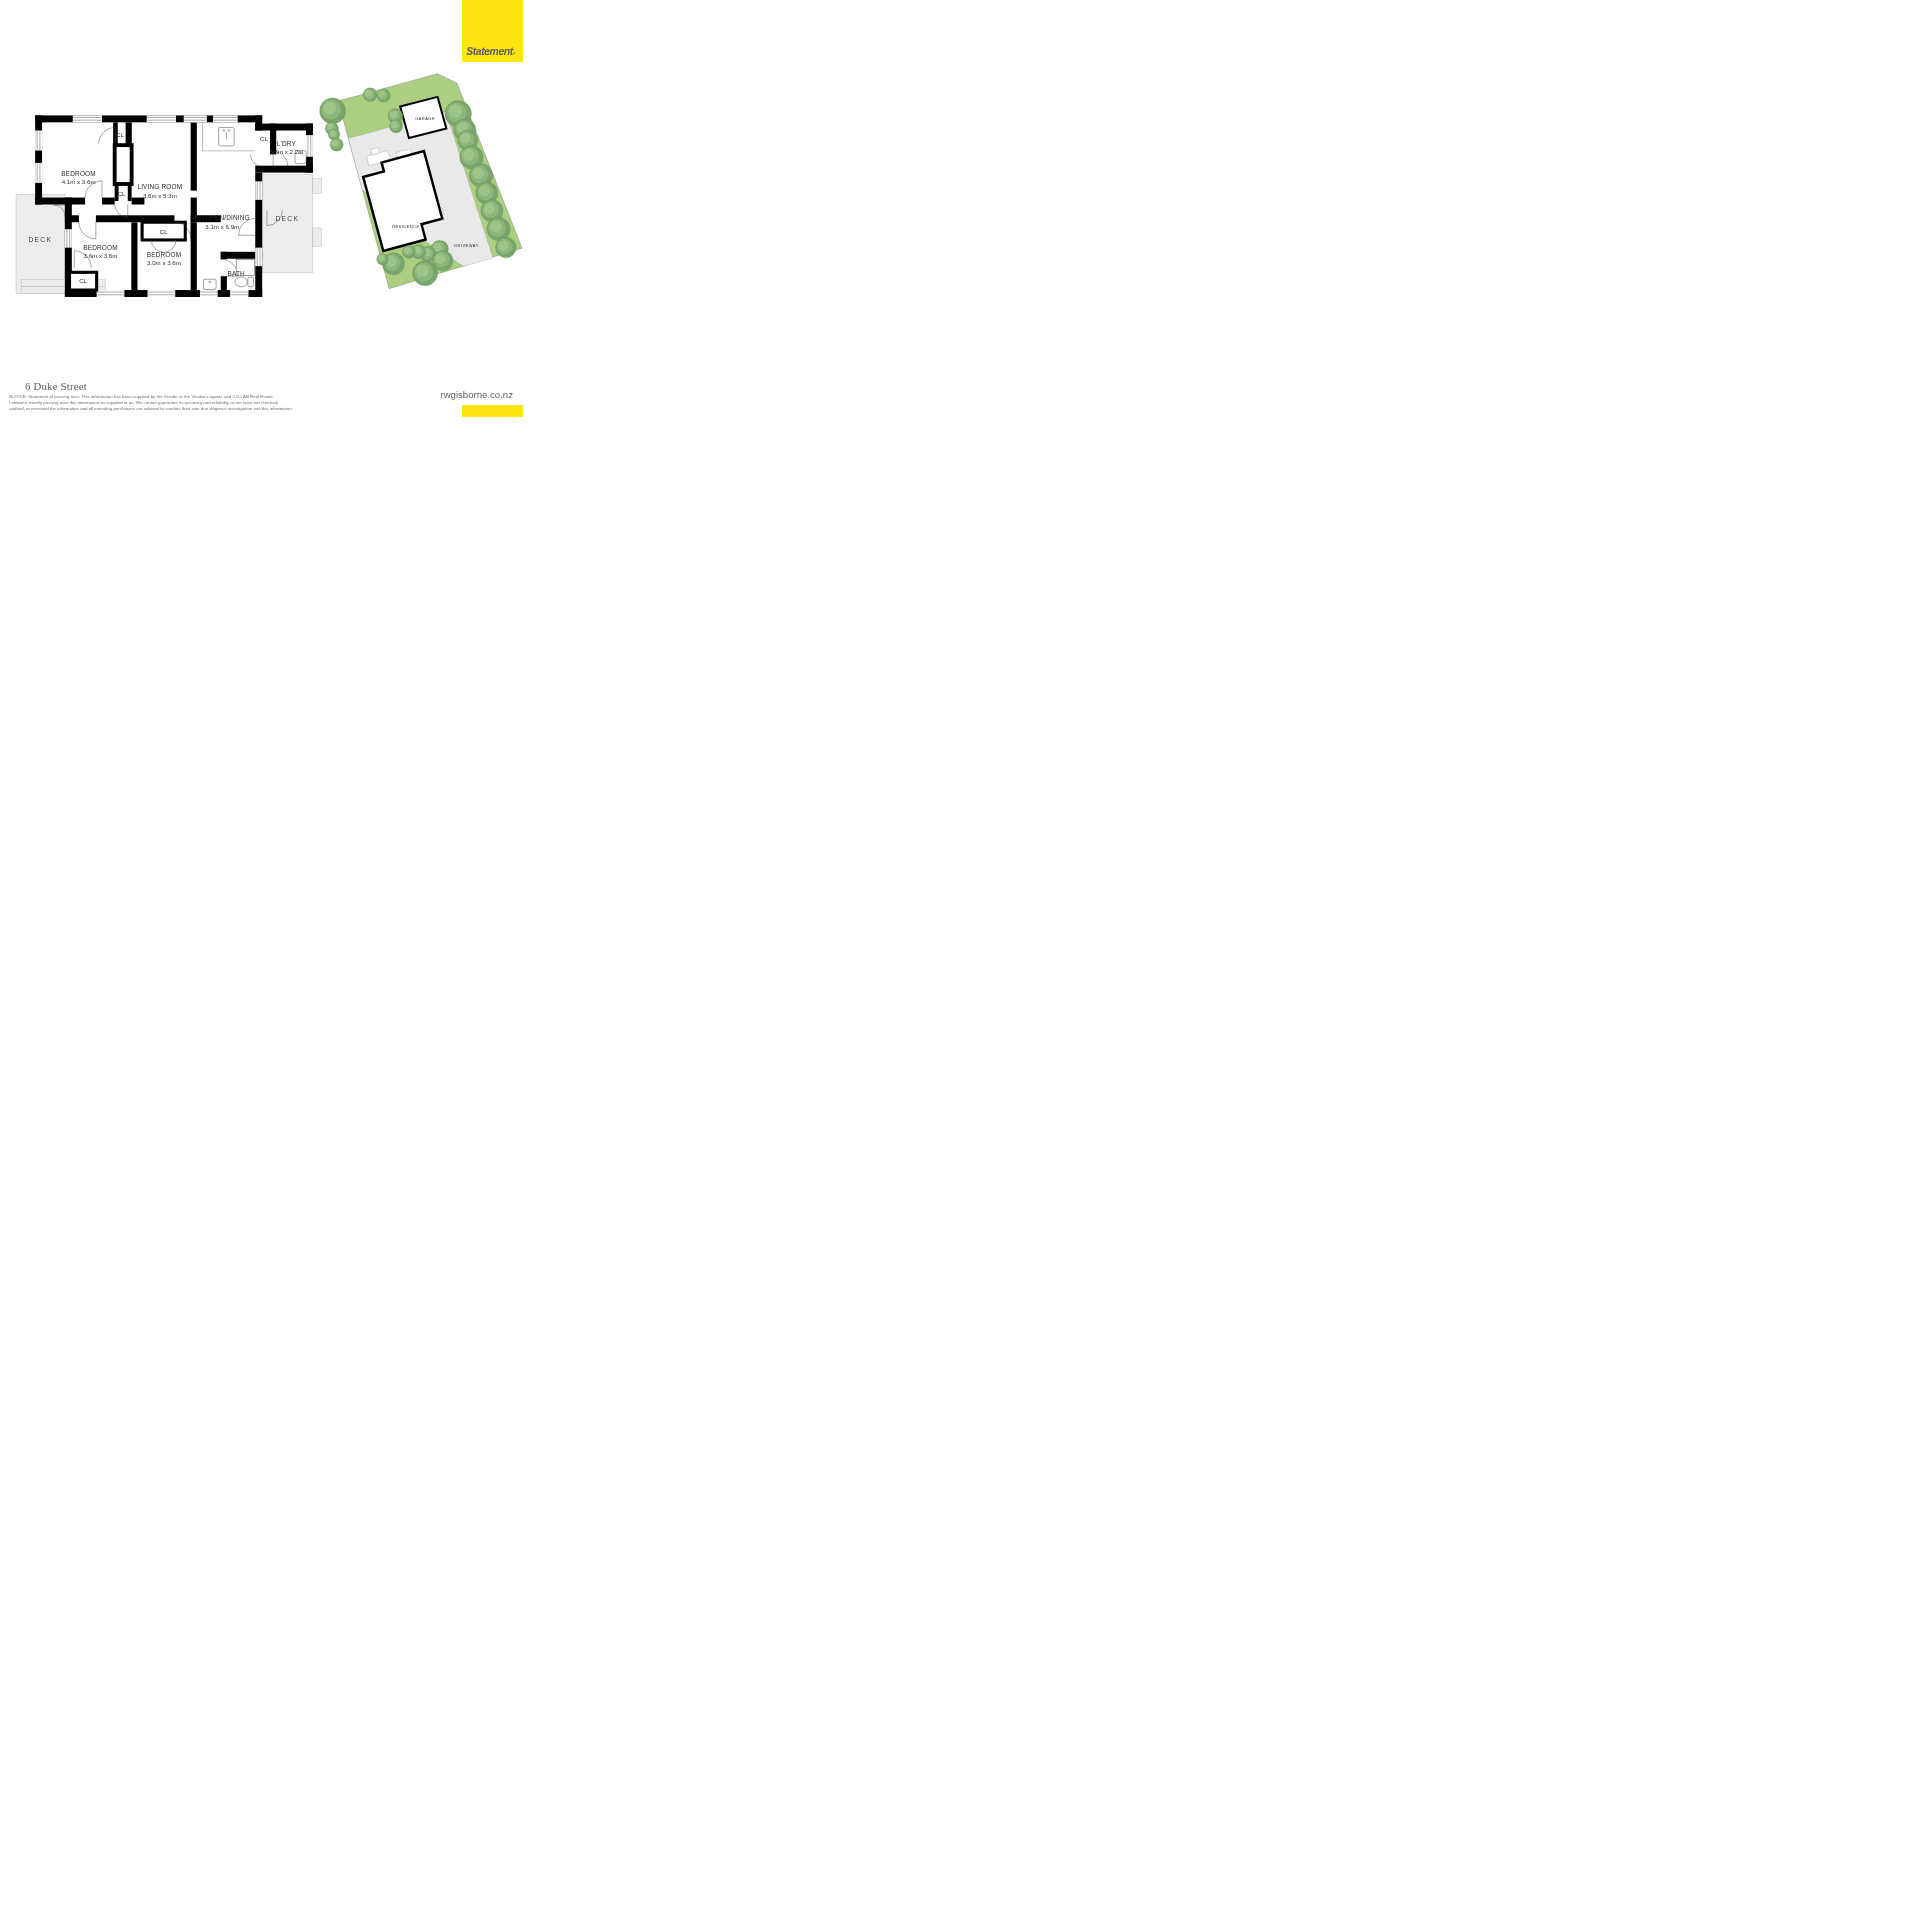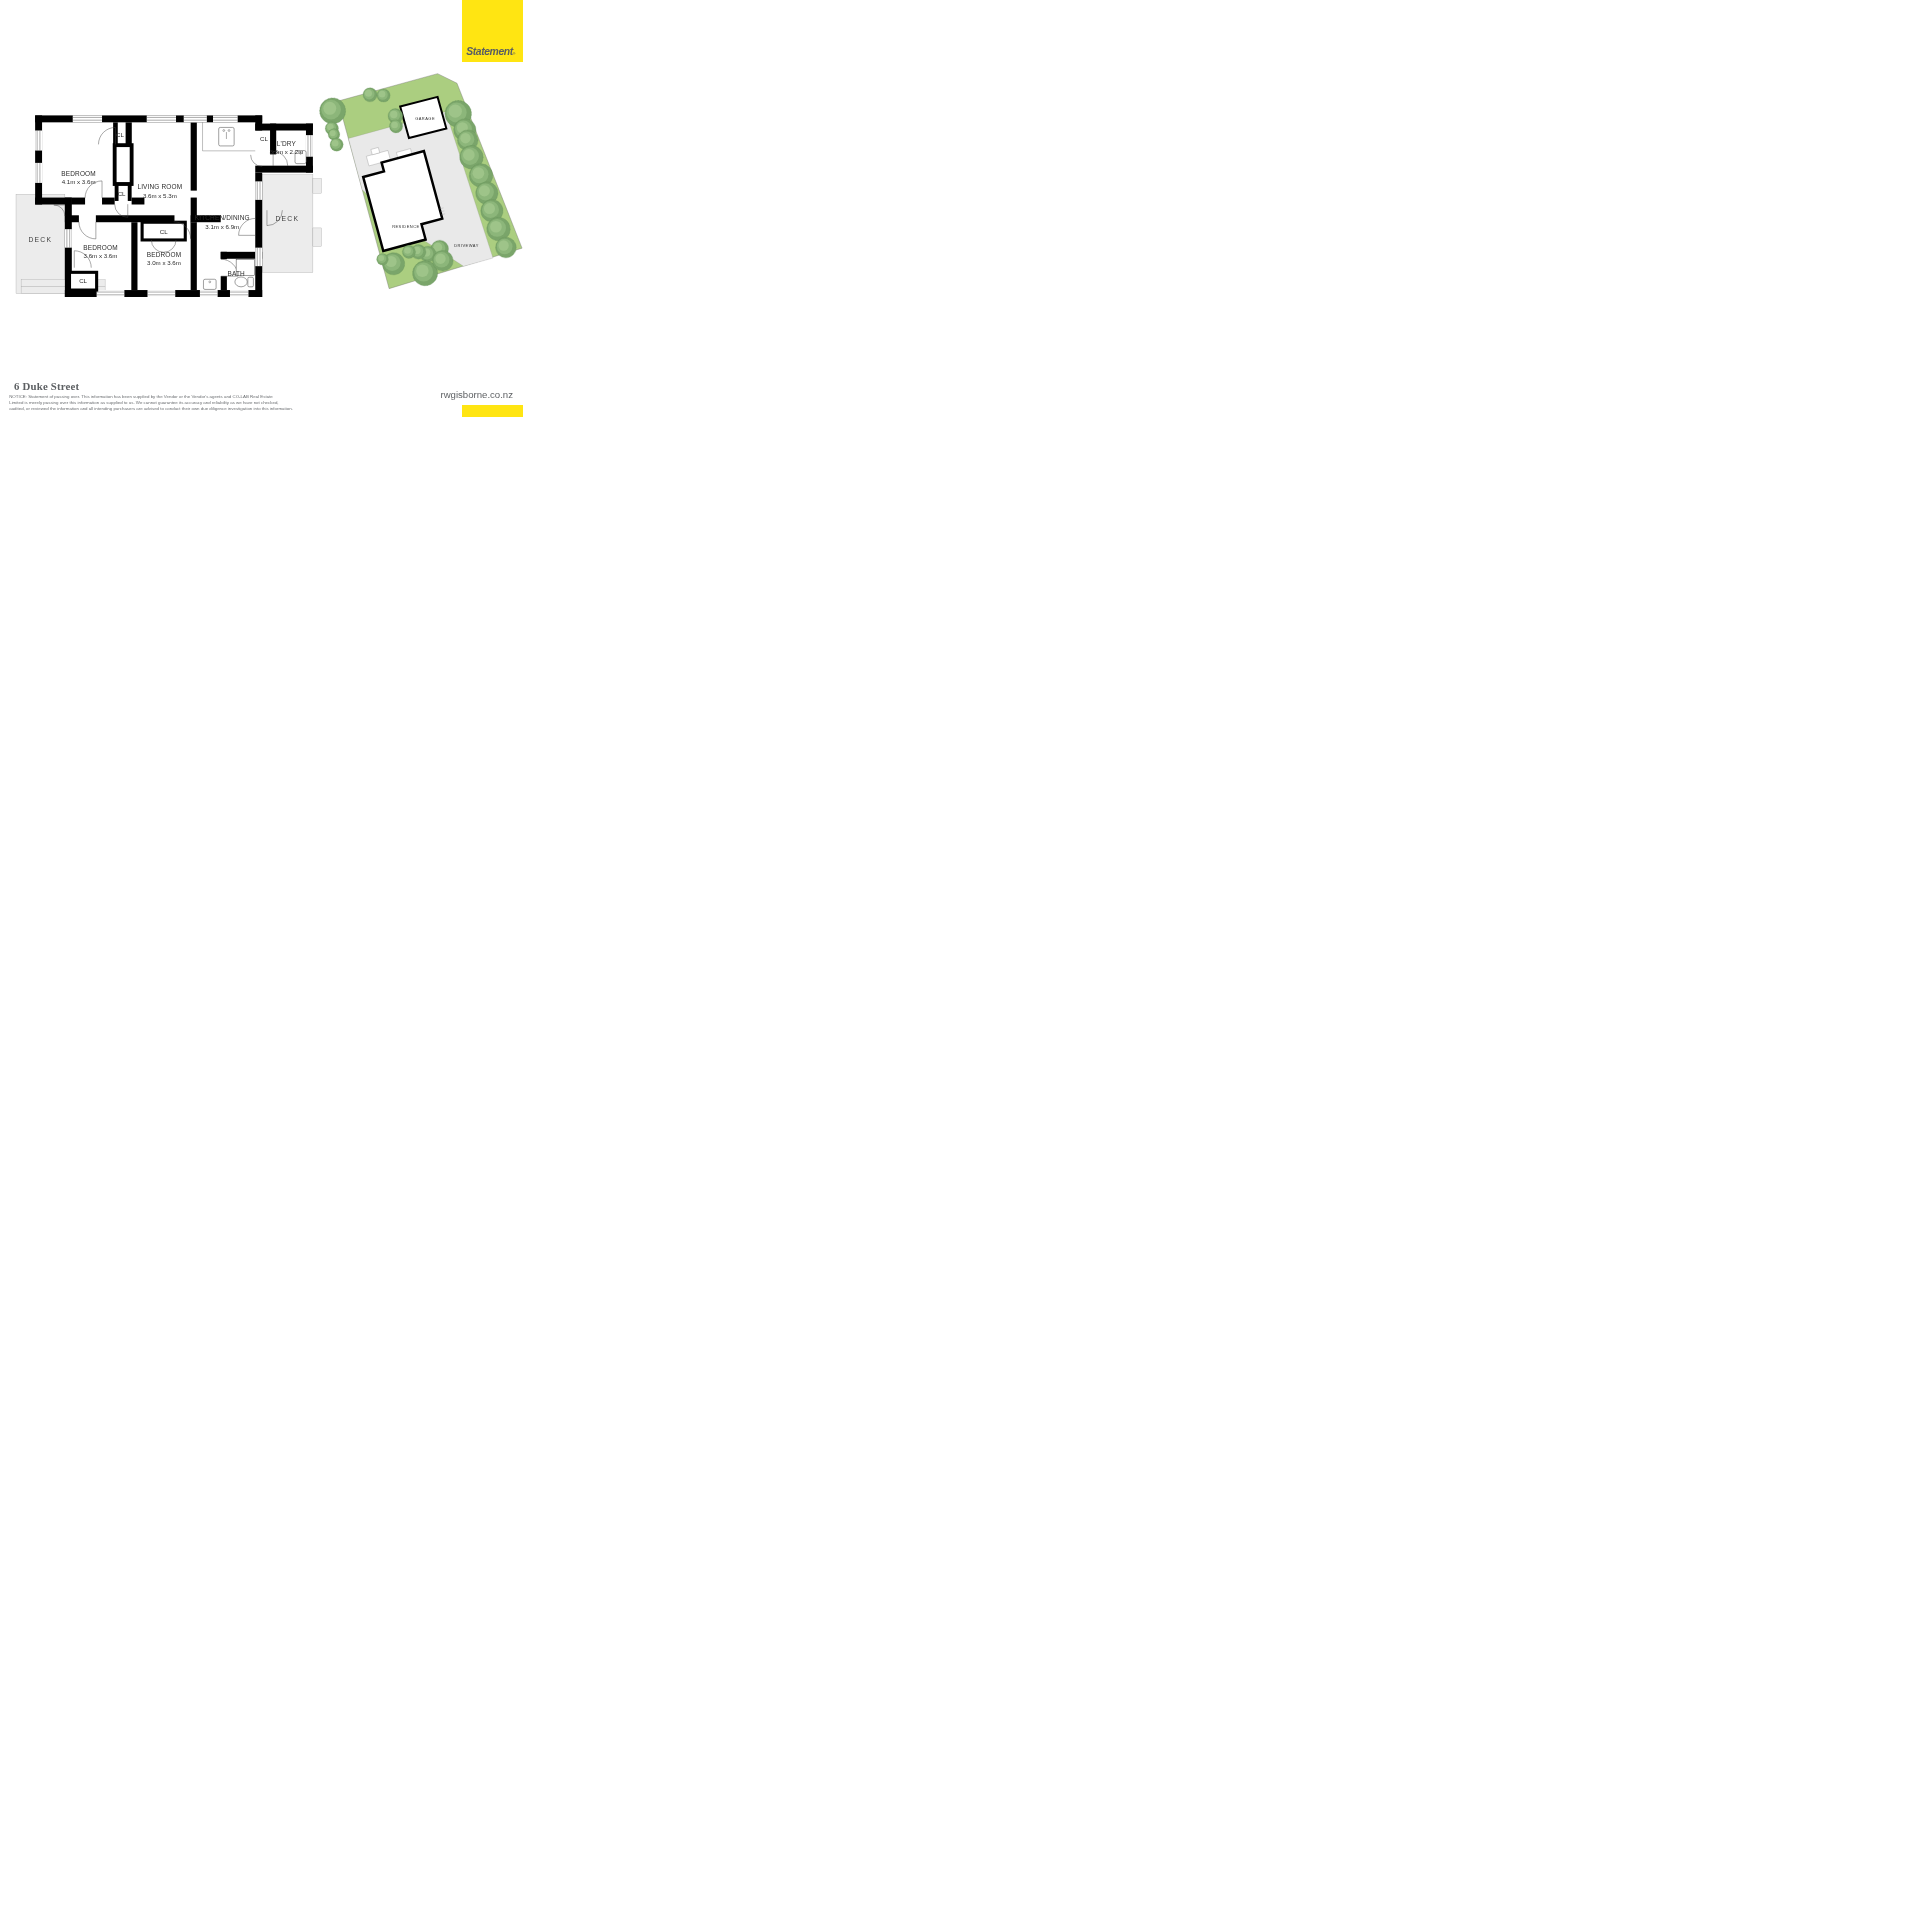--- a/index.html
+++ b/index.html
@@ -25,22 +25,22 @@
   .site-label{font-size:26px;letter-spacing:3px;fill:#2f2f2f;}
   .wall{fill:#000;}
   .fixture{fill:#fff;stroke:#333;stroke-width:3;}
   .door{fill:none;stroke:#444;stroke-width:3;}
   .leaf{stroke:#444;stroke-width:3;}
   .win{stroke:#4a4a4a;stroke-width:3;}
   .deck{fill:#ececec;stroke:#9a9a9a;stroke-width:2;}
   .counter{fill:none;stroke:#555;stroke-width:2.5;}
 
   
-  .addr{position:absolute;left:14px;top:380px;font-family:"Liberation Serif",serif;
-        font-size:10.8px;color:#5d6063;letter-spacing:0.2px;font-weight:bold;}
+  .addr{position:absolute;left:25px;top:380px;font-family:"Liberation Serif",serif;
+        font-size:10.8px;color:#5d6063;letter-spacing:0.2px;}
   .notice{position:absolute;left:9.2px;top:394px;font-size:4.4px;line-height:6px;color:#6b6e71;}
   .website{position:absolute;right:26px;top:389px;font-size:9.6px;color:#5f6265;}
 </style>
 </head>
 <body>
 
 <div id="page">
 
   <div class="logo-box">
     <div class="logo-text"><span>Statement</span><span class="logo-reg">®</span></div>

